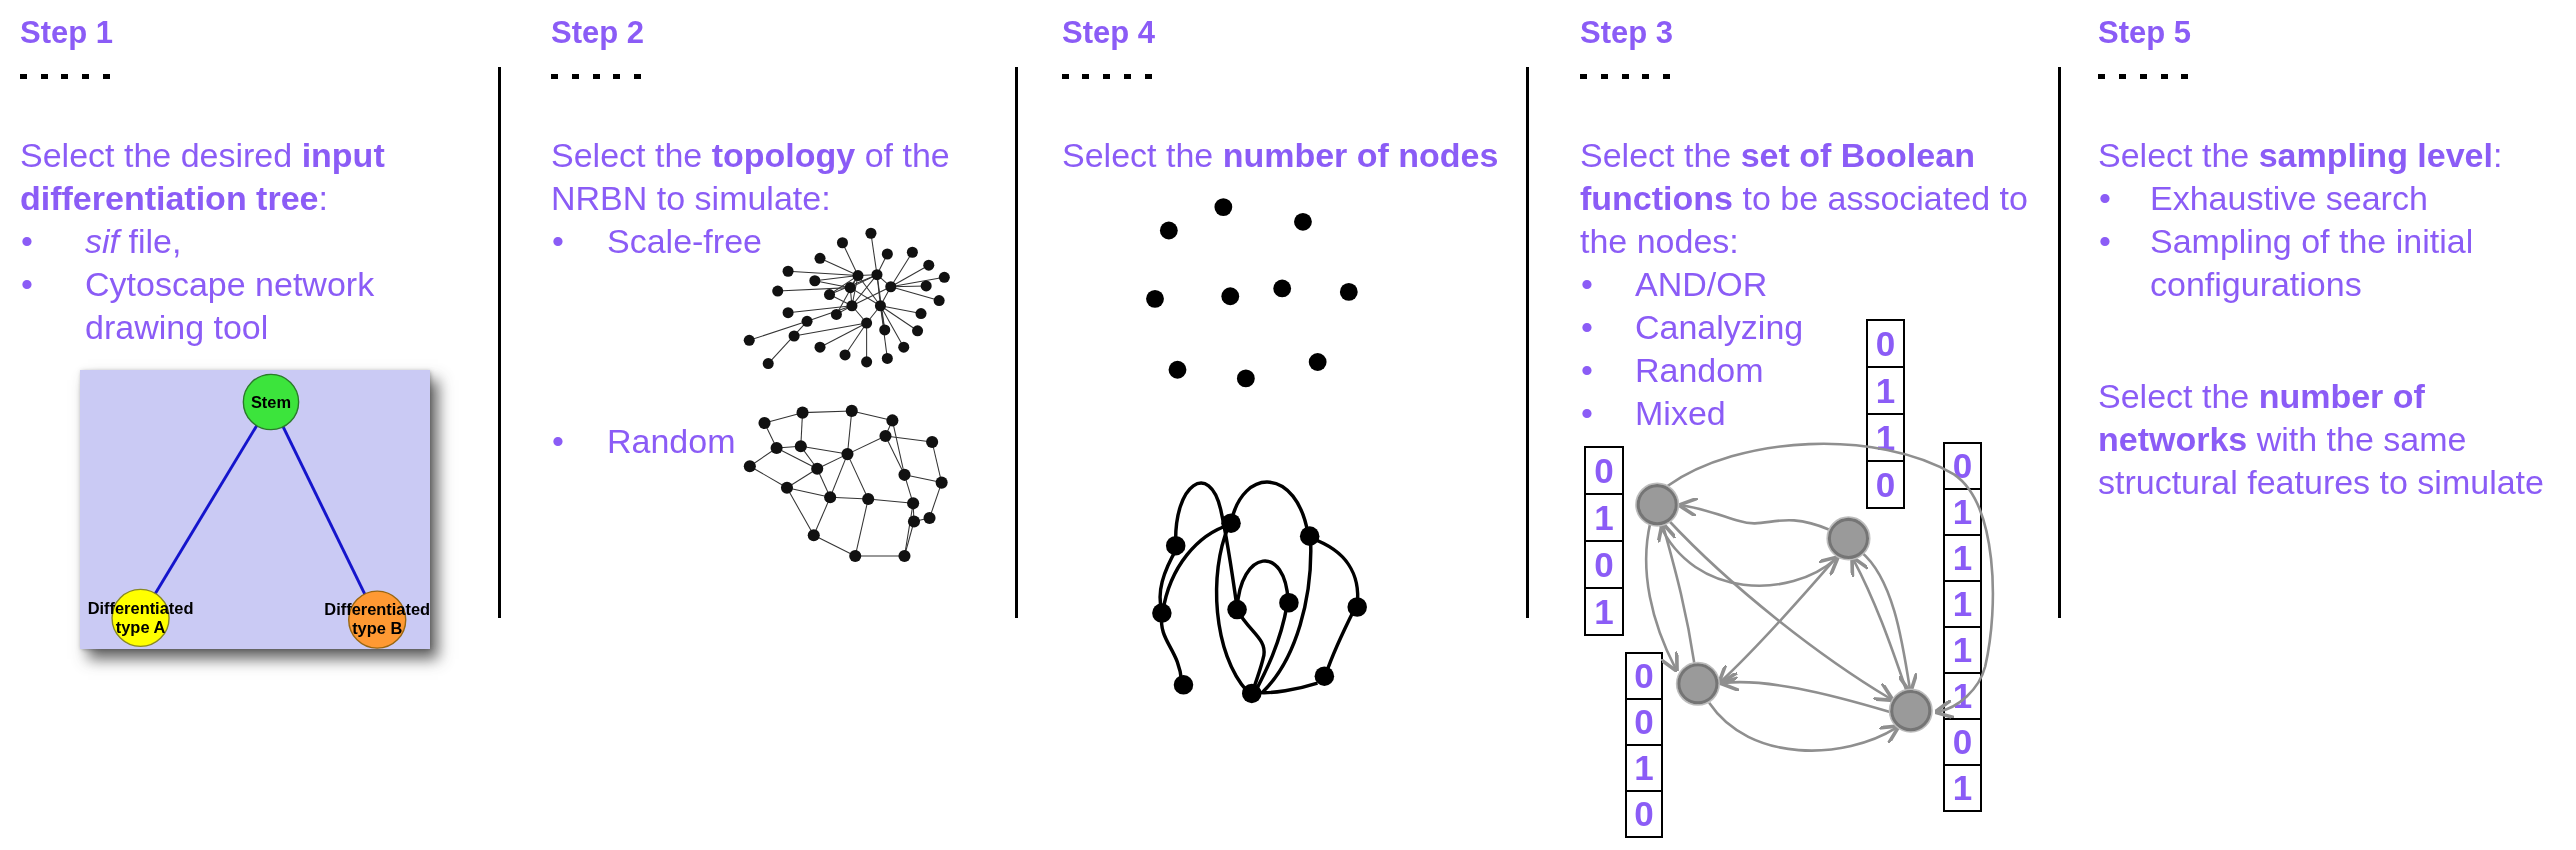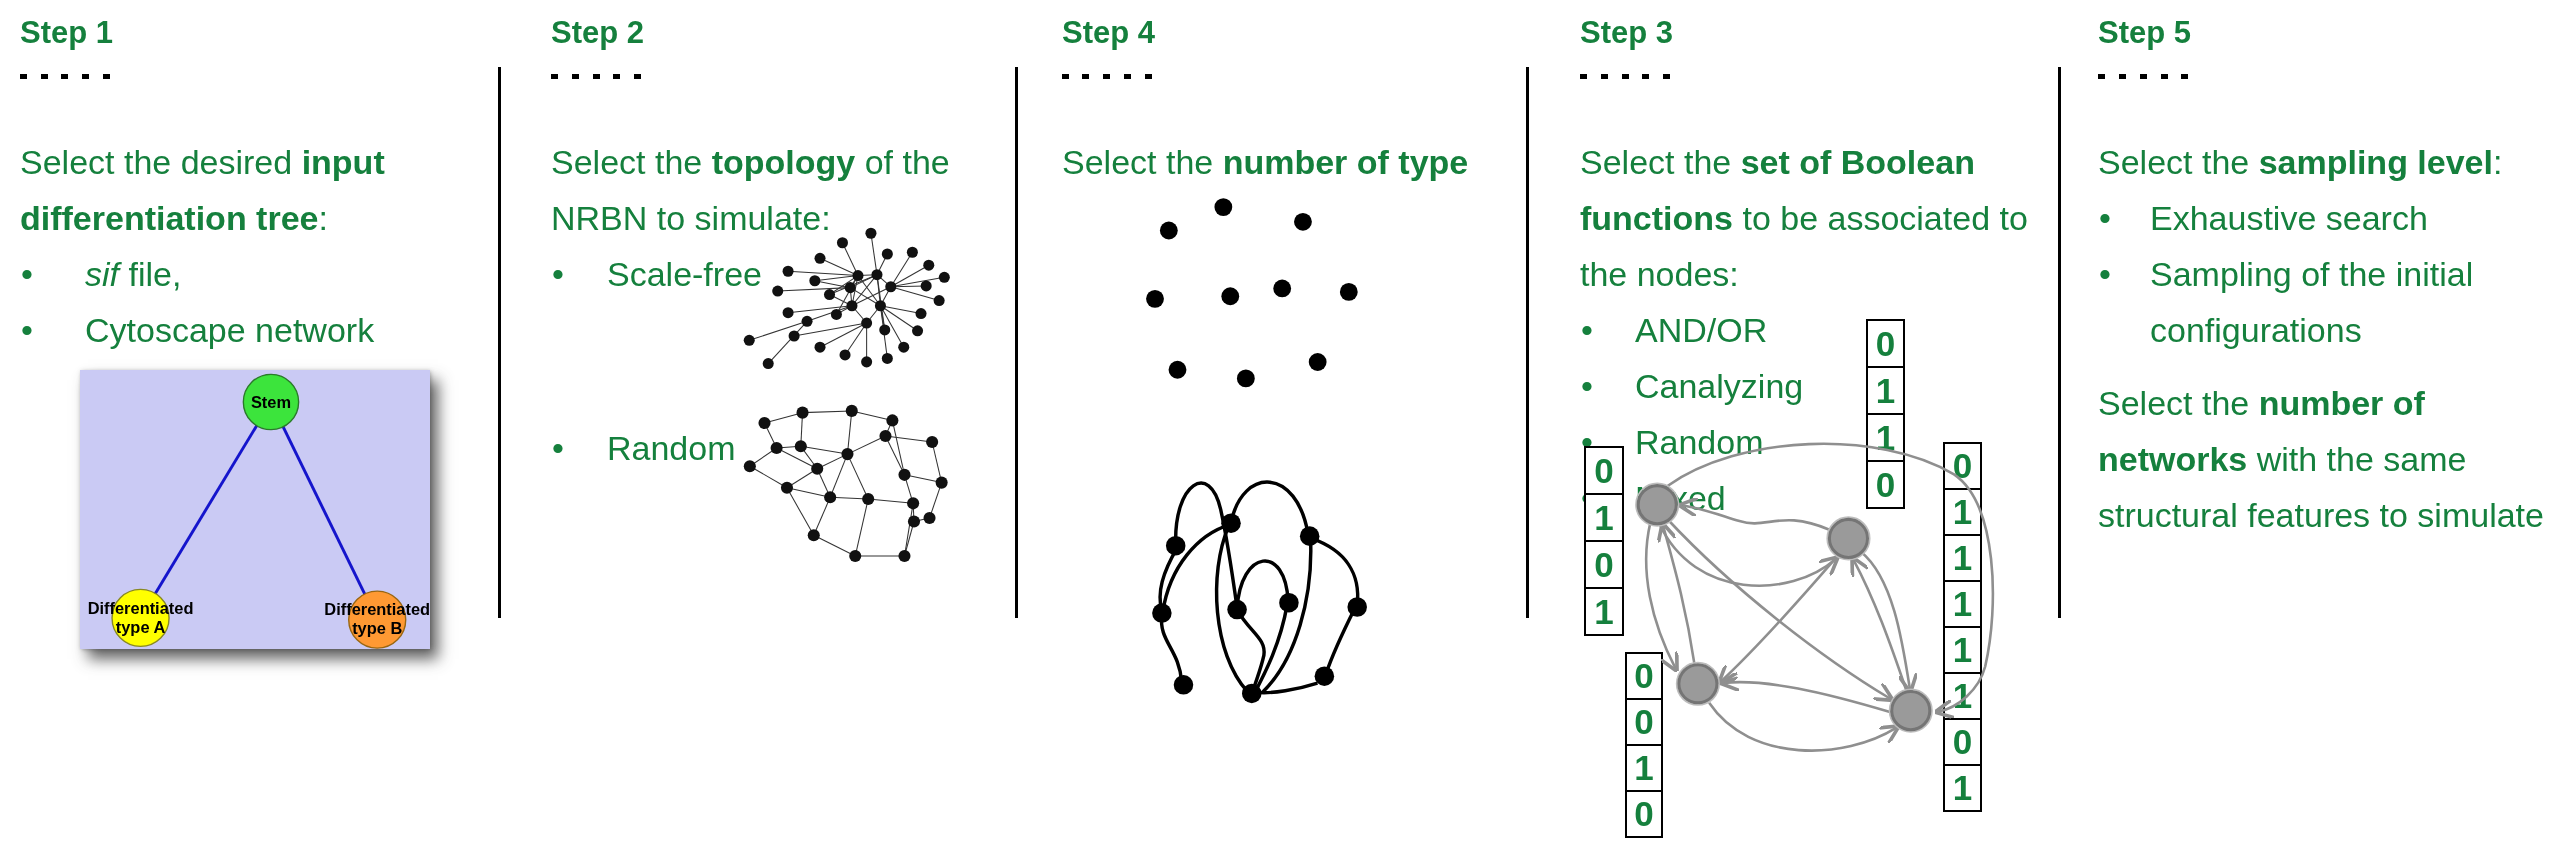--- a/index.html
+++ b/index.html
@@ -1,20 +1,20 @@
 <!DOCTYPE html>
 <html style="font-size:14px"><head><meta charset="utf-8">
 <style>
 html,body{margin:0;padding:0;background:#fff;}
 #page{position:relative;width:2576px;height:851px;background:#fff;overflow:hidden;
- font-family:"Liberation Sans",sans-serif;color:#15803d;}
+ font-family:"Liberation Sans",sans-serif;color:#8b5cf6;}
 .sep{position:absolute;top:67px;height:551px;width:2.6px;background:#000;}
 .title{position:absolute;font-size:31px;line-height:31px;font-weight:bold;white-space:nowrap;}
 .dash{position:absolute;background:#000;width:7.4px;height:5.2px;}
-.body{position:absolute;font-size:34px;line-height:56px;white-space:nowrap;}
+.body{position:absolute;font-size:34px;line-height:43px;white-space:nowrap;}
 .li{position:relative;}
 .bu{position:absolute;left:0.9px;}
 svg{position:absolute;overflow:visible;}
 </style></head><body>
 <div id="page">
 
 <div class="sep" style="left:498px"></div>
 <div class="sep" style="left:1015px"></div>
 <div class="sep" style="left:1526px"></div>
 <div class="sep" style="left:2058px"></div>
@@ -210,21 +210,21 @@
       <circle cx="59" cy="99" r="7" fill="#111"></circle>
       <circle cx="109" cy="110" r="7" fill="#111"></circle>
       <circle cx="153" cy="112" r="7" fill="#111"></circle>
       <circle cx="205" cy="117" r="7" fill="#111"></circle>
       <circle cx="224" cy="134" r="7" fill="#111"></circle>
       <circle cx="90" cy="154" r="7" fill="#111"></circle>
       <circle cx="138" cy="178" r="7" fill="#111"></circle>
       <circle cx="195" cy="178" r="7" fill="#111"></circle>
       <circle cx="206" cy="138" r="7" fill="#111"></circle>
     </svg>
-<div class="body" style="left:1062px;top:134px">Select the <b>number of type</b></div>
+<div class="body" style="left:1062px;top:134px">Select the <b>number of nodes</b></div>
 <svg style="left:1142px;top:195px" width="225" height="199" viewBox="0 0 260 230">
       <circle cx="94" cy="14" r="10.3" fill="#000"></circle>
       <circle cx="31" cy="41" r="10.3" fill="#000"></circle>
       <circle cx="186" cy="31" r="10.3" fill="#000"></circle>
       <circle cx="15" cy="120" r="10.3" fill="#000"></circle>
       <circle cx="102" cy="117" r="10.3" fill="#000"></circle>
       <circle cx="162" cy="108" r="10.3" fill="#000"></circle>
       <circle cx="239" cy="112" r="10.3" fill="#000"></circle>
       <circle cx="41" cy="202" r="10.3" fill="#000"></circle>
       <circle cx="120" cy="212" r="10.3" fill="#000"></circle>

